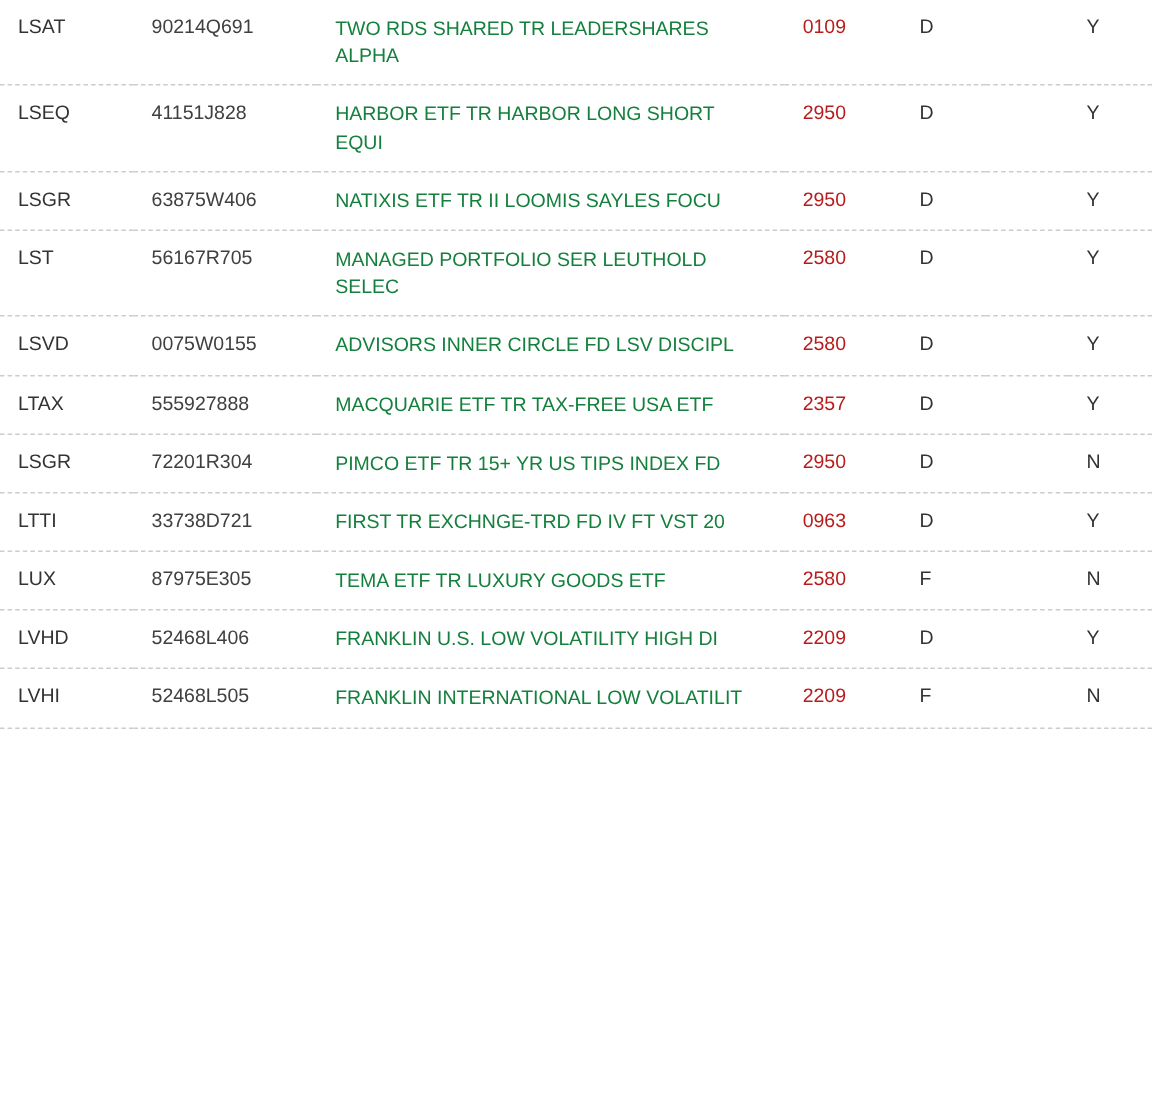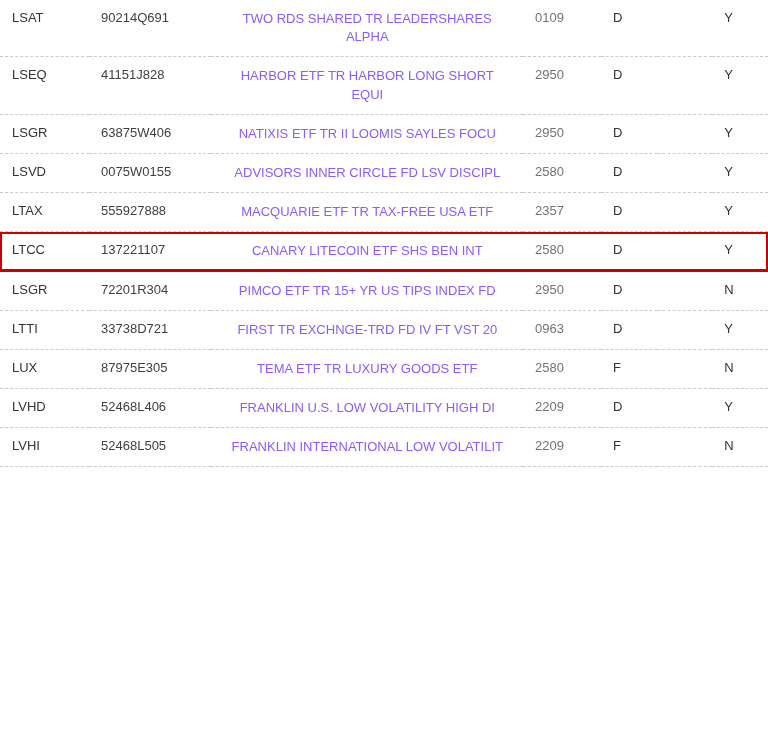--- a/index.html
+++ b/index.html
@@ -38,27 +38,26 @@
       width: 80px;
       font-weight: normal;
       color: #333;
     }
     .col-cusip {
       width: 110px;
       color: #404040;
     }
     .col-name {
       width: 280px;
-      color: #8b5cf6;
+      color: #15803d;
       line-height: 1.4;
-      text-align: center;
     }
     .col-num {
       width: 70px;
-      color: #737373;
+      color: #b91c1c;
     }
     .col-type {
       width: 50px;
       color: #333;
     }
     .col-extra {
       width: 50px;
       color: #333;
     }
     .col-yn {
@@ -98,43 +97,43 @@
     </tr>
         <tr id="row-lsgr">
       <td class="col-ticker">LSGR</td>
       <td class="col-cusip">63875W406</td>
       <td class="col-name">NATIXIS ETF TR II LOOMIS SAYLES FOCU</td>
       <td class="col-num">2950</td>
       <td class="col-type">D</td>
       <td class="col-extra"></td>
       <td class="col-yn">Y</td>
     </tr>
+        <tr id="row-lst">
+      <td class="col-ticker">LST</td>
+      <td class="col-cusip">56167R705</td>
+      <td class="col-name">MANAGED PORTFOLIO SER LEUTHOLD SELEC</td>
+      <td class="col-num">2580</td>
+      <td class="col-type">D</td>
+      <td class="col-extra"></td>
+      <td class="col-yn">Y</td>
+    </tr>
         <tr id="row-lsvd">
       <td class="col-ticker">LSVD</td>
       <td class="col-cusip">0075W0155</td>
       <td class="col-name">ADVISORS INNER CIRCLE FD LSV DISCIPL</td>
       <td class="col-num">2580</td>
       <td class="col-type">D</td>
       <td class="col-extra"></td>
       <td class="col-yn">Y</td>
     </tr>
         <tr id="row-ltax">
       <td class="col-ticker">LTAX</td>
       <td class="col-cusip">555927888</td>
       <td class="col-name">MACQUARIE ETF TR TAX-FREE USA ETF</td>
       <td class="col-num">2357</td>
-      <td class="col-type">D</td>
-      <td class="col-extra"></td>
-      <td class="col-yn">Y</td>
-    </tr>
-        <tr id="row-ltcc" class="highlighted">
-      <td class="col-ticker">LTCC</td>
-      <td class="col-cusip">137221107</td>
-      <td class="col-name">CANARY LITECOIN ETF SHS BEN INT</td>
-      <td class="col-num">2580</td>
       <td class="col-type">D</td>
       <td class="col-extra"></td>
       <td class="col-yn">Y</td>
     </tr>
         <tr id="row-ltpz">
       <td class="col-ticker">LSGR</td>
       <td class="col-cusip">72201R304</td>
       <td class="col-name">PIMCO ETF TR 15+ YR US TIPS INDEX FD</td>
       <td class="col-num">2950</td>
       <td class="col-type">D</td>

